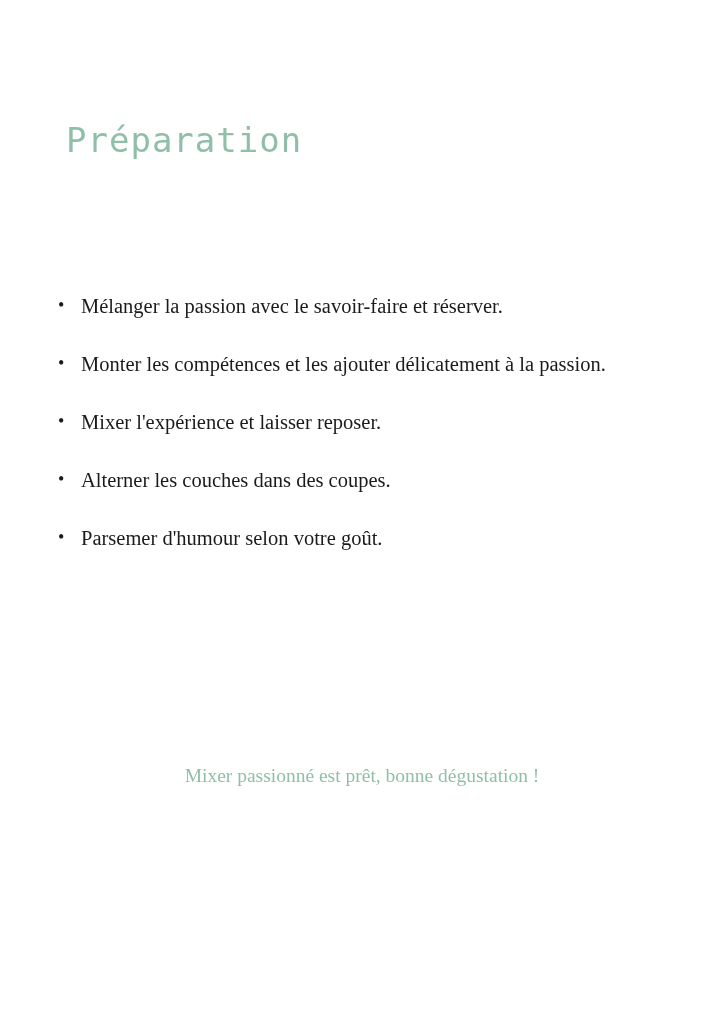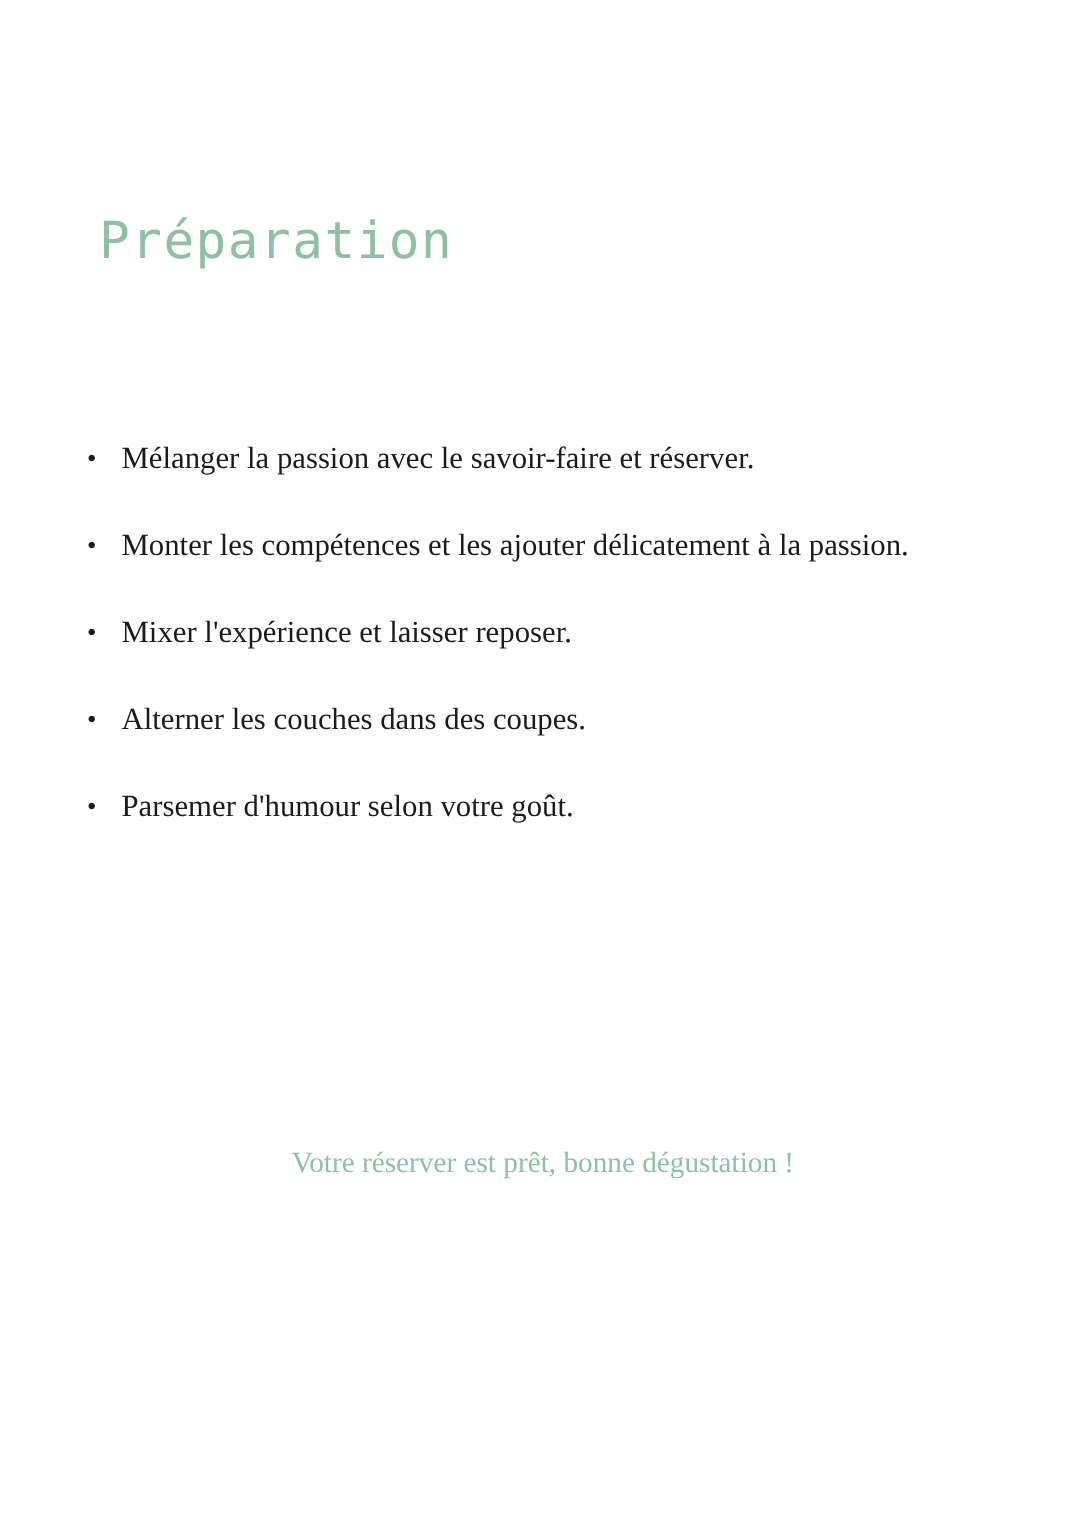--- a/index.html
+++ b/index.html
@@ -16,21 +16,21 @@
   }
   .page {
     position: relative;
     width: 724px;
     height: 1024px;
     box-sizing: border-box;
   }
   .title {
     position: absolute;
     left: 66px;
-    top: 118px;
+    top: 97px;
     font-family: "DejaVu Sans Mono", monospace;
     font-size: 34px;
     letter-spacing: 1px;
     color: #8fbfa8;
     font-weight: 400;
     white-space: nowrap;
   }
   .steps {
     position: absolute;
     left: 56px;
@@ -77,15 +77,15 @@
   <h1 class="title">Préparation</h1>
 
   <ul class="steps">
     <li class="step">Mélanger la passion avec le savoir-faire et réserver.</li>
     <li class="step">Monter les compétences et les ajouter délicatement à la passion.</li>
     <li class="step">Mixer l'expérience et laisser reposer.</li>
     <li class="step">Alterner les couches dans des coupes.</li>
     <li class="step">Parsemer d'humour selon votre goût.</li>
   </ul>
 
-  <div class="closing">Votre réserver est prêt, bonne dégustation !</div>
+  <div class="closing">Mixer passionné est prêt, bonne dégustation !</div>
 
 </div>
 
 </body></html>

